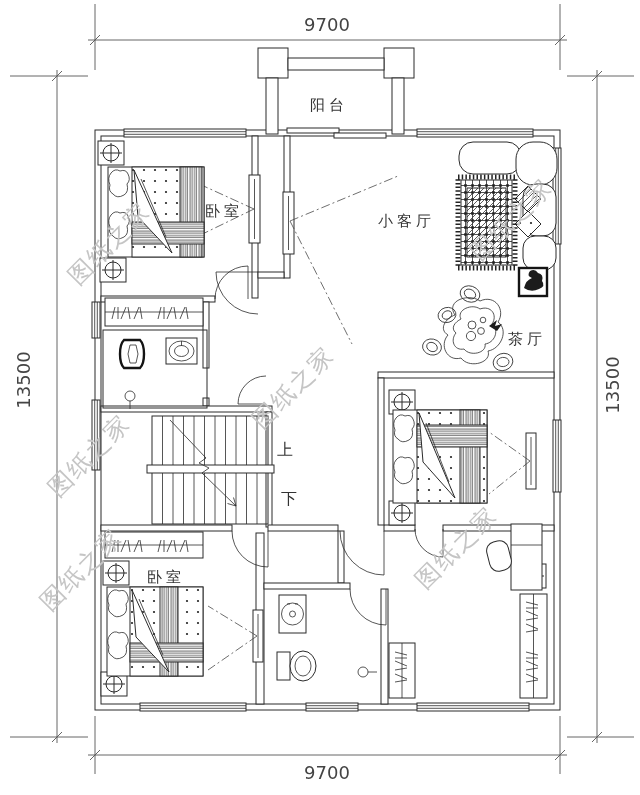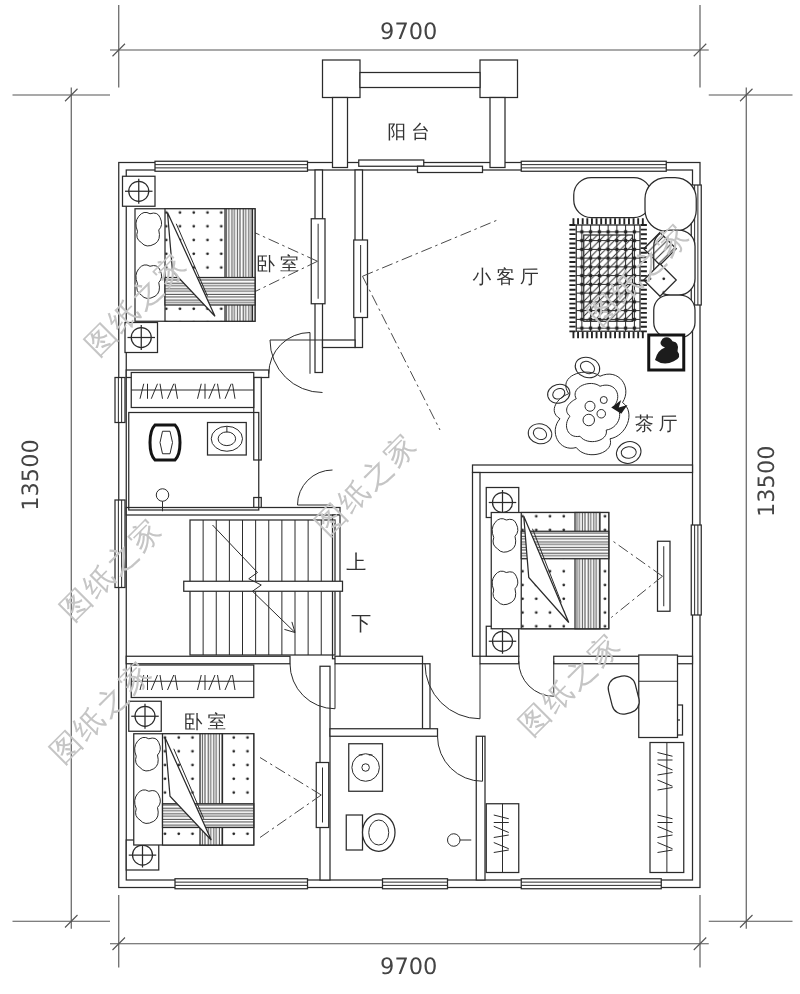--- a/index.html
+++ b/index.html
@@ -1,17 +1,17 @@
 <!DOCTYPE html>
 <html><head>
 <meta charset="utf-8">
 <style>
   html,body{margin:0;padding:0;background:#fff;}
   #stage{position:relative;width:640px;height:795px;background:#ffffff;overflow:hidden;
-         font-family:"Liberation Sans","DejaVu Sans",sans-serif;}
+         font-family:"Liberation Sans","DejaVu Sans",sans-serif;border-radius:27px;}
   svg{display:block}
   .ln  {stroke:#2b2b2b;stroke-width:1;fill:none}
   .lnw {stroke:#2b2b2b;stroke-width:1;fill:#ffffff}
   .lnt {stroke:#2b2b2b;stroke-width:.8;fill:none}
   .dd  {stroke:#4a4a4a;stroke-width:.8;fill:none;stroke-dasharray:9 3 2 3}
   .dim {stroke:#555;stroke-width:.9;fill:none}
   .txt {fill:#333;font-size:15px;letter-spacing:4px}
   .txts{fill:#333;font-size:16px}
   .dtx {fill:#444;font-size:18px;font-family:"DejaVu Sans",sans-serif}
   .wm  {fill:#c5c5c5;font-size:24px;letter-spacing:2px}

